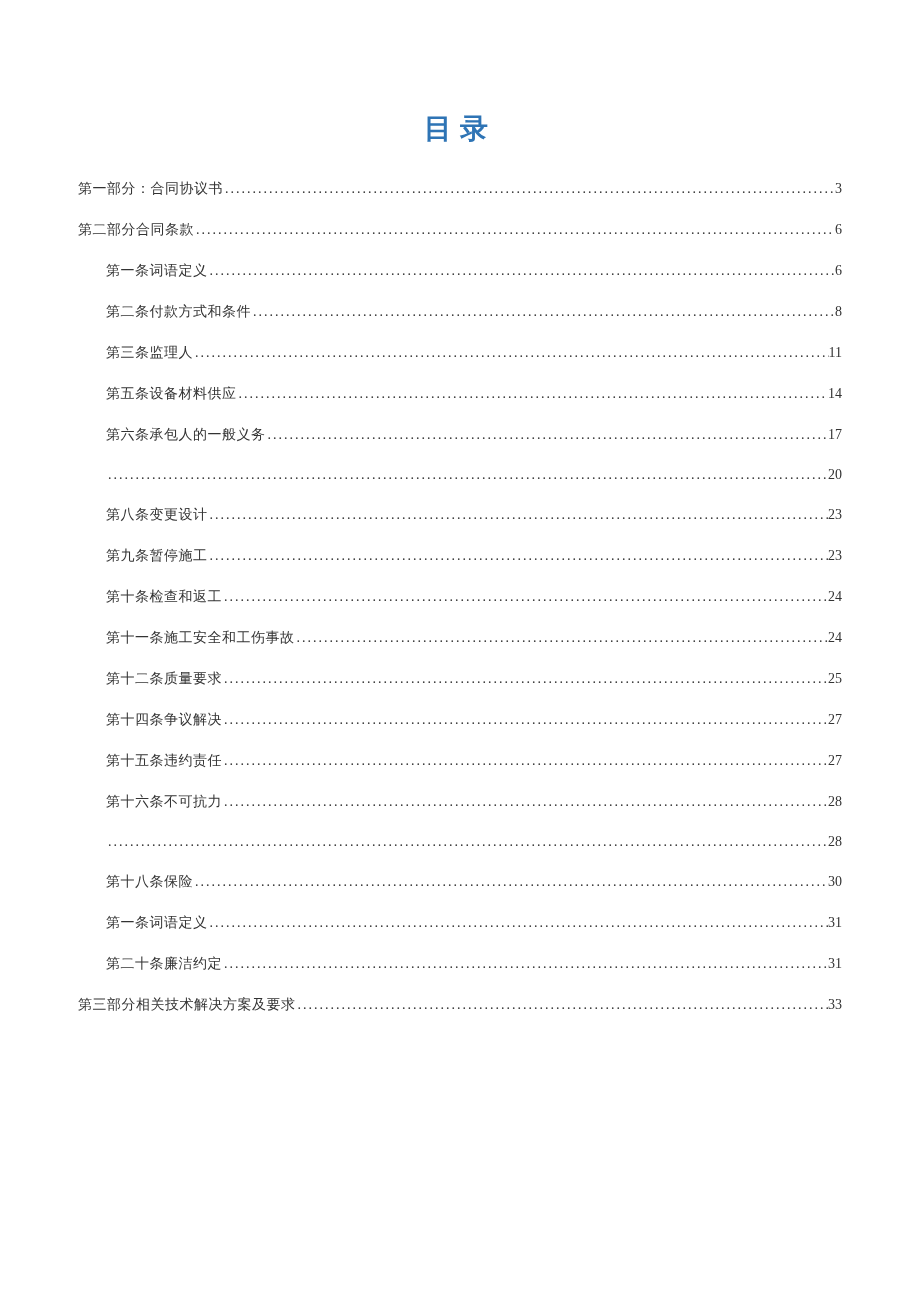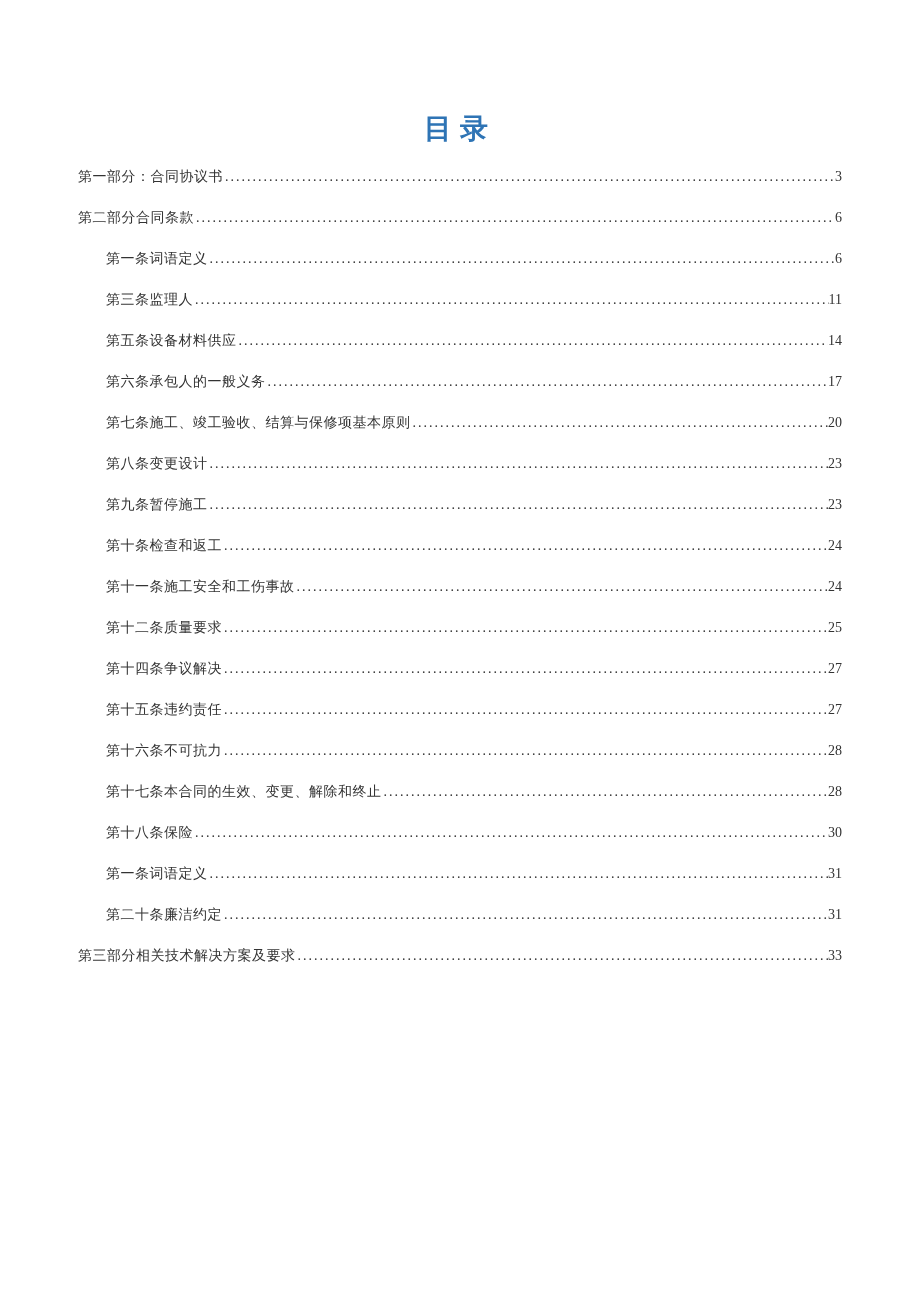--- a/index.html
+++ b/index.html
@@ -12,21 +12,21 @@
       height: 1301px;
       background: #ffffff;
       font-family: "SimSun", "宋体", serif;
       padding: 110px 78px 0 78px;
     }
     .title {
       text-align: center;
       font-size: 28px;
       color: #2e74b5;
       letter-spacing: 8px;
-      margin-bottom: 20px;
+      margin-bottom: 32px;
       font-family: "SimSun", "宋体", serif;
     }
     .toc-entry {
       display: flex;
       align-items: baseline;
       font-size: 14px;
       color: #333333;
       margin-bottom: 23px;
       white-space: nowrap;
     }
@@ -70,36 +70,40 @@
       <span class="toc-label">第二部分合同条款</span>
       <span class="toc-dots"></span>
       <span class="toc-page">6</span>
     </div>
     <div class="toc-entry level-2">
       <span class="toc-label">第一条词语定义</span>
       <span class="toc-dots"></span>
       <span class="toc-page">6</span>
     </div>
     <div class="toc-entry level-2">
+      <span class="toc-label">第二条付款方式和条件</span>
+      <span class="toc-dots"></span>
+      <span class="toc-page">8</span>
+    </div>
+    <div class="toc-entry level-2">
       <span class="toc-label">第三条监理人</span>
       <span class="toc-dots"></span>
       <span class="toc-page">11</span>
     </div>
     <div class="toc-entry level-2">
       <span class="toc-label">第五条设备材料供应</span>
       <span class="toc-dots"></span>
       <span class="toc-page">14</span>
     </div>
     <div class="toc-entry level-2">
       <span class="toc-label">第六条承包人的一般义务</span>
       <span class="toc-dots"></span>
       <span class="toc-page">17</span>
     </div>
     <div class="toc-entry level-2">
-      <span class="toc-label">第七条施工、竣工验收、结算与保修项基本原则</span>
       <span class="toc-dots"></span>
       <span class="toc-page">20</span>
     </div>
     <div class="toc-entry level-2">
       <span class="toc-label">第八条变更设计</span>
       <span class="toc-dots"></span>
       <span class="toc-page">23</span>
     </div>
     <div class="toc-entry level-2">
       <span class="toc-label">第九条暂停施工</span>
@@ -130,21 +134,20 @@
       <span class="toc-label">第十五条违约责任</span>
       <span class="toc-dots"></span>
       <span class="toc-page">27</span>
     </div>
     <div class="toc-entry level-2">
       <span class="toc-label">第十六条不可抗力</span>
       <span class="toc-dots"></span>
       <span class="toc-page">28</span>
     </div>
     <div class="toc-entry level-2">
-      <span class="toc-label">第十七条本合同的生效、变更、解除和终止</span>
       <span class="toc-dots"></span>
       <span class="toc-page">28</span>
     </div>
     <div class="toc-entry level-2">
       <span class="toc-label">第十八条保险</span>
       <span class="toc-dots"></span>
       <span class="toc-page">30</span>
     </div>
     <div class="toc-entry level-2">
       <span class="toc-label">第一条词语定义</span>

